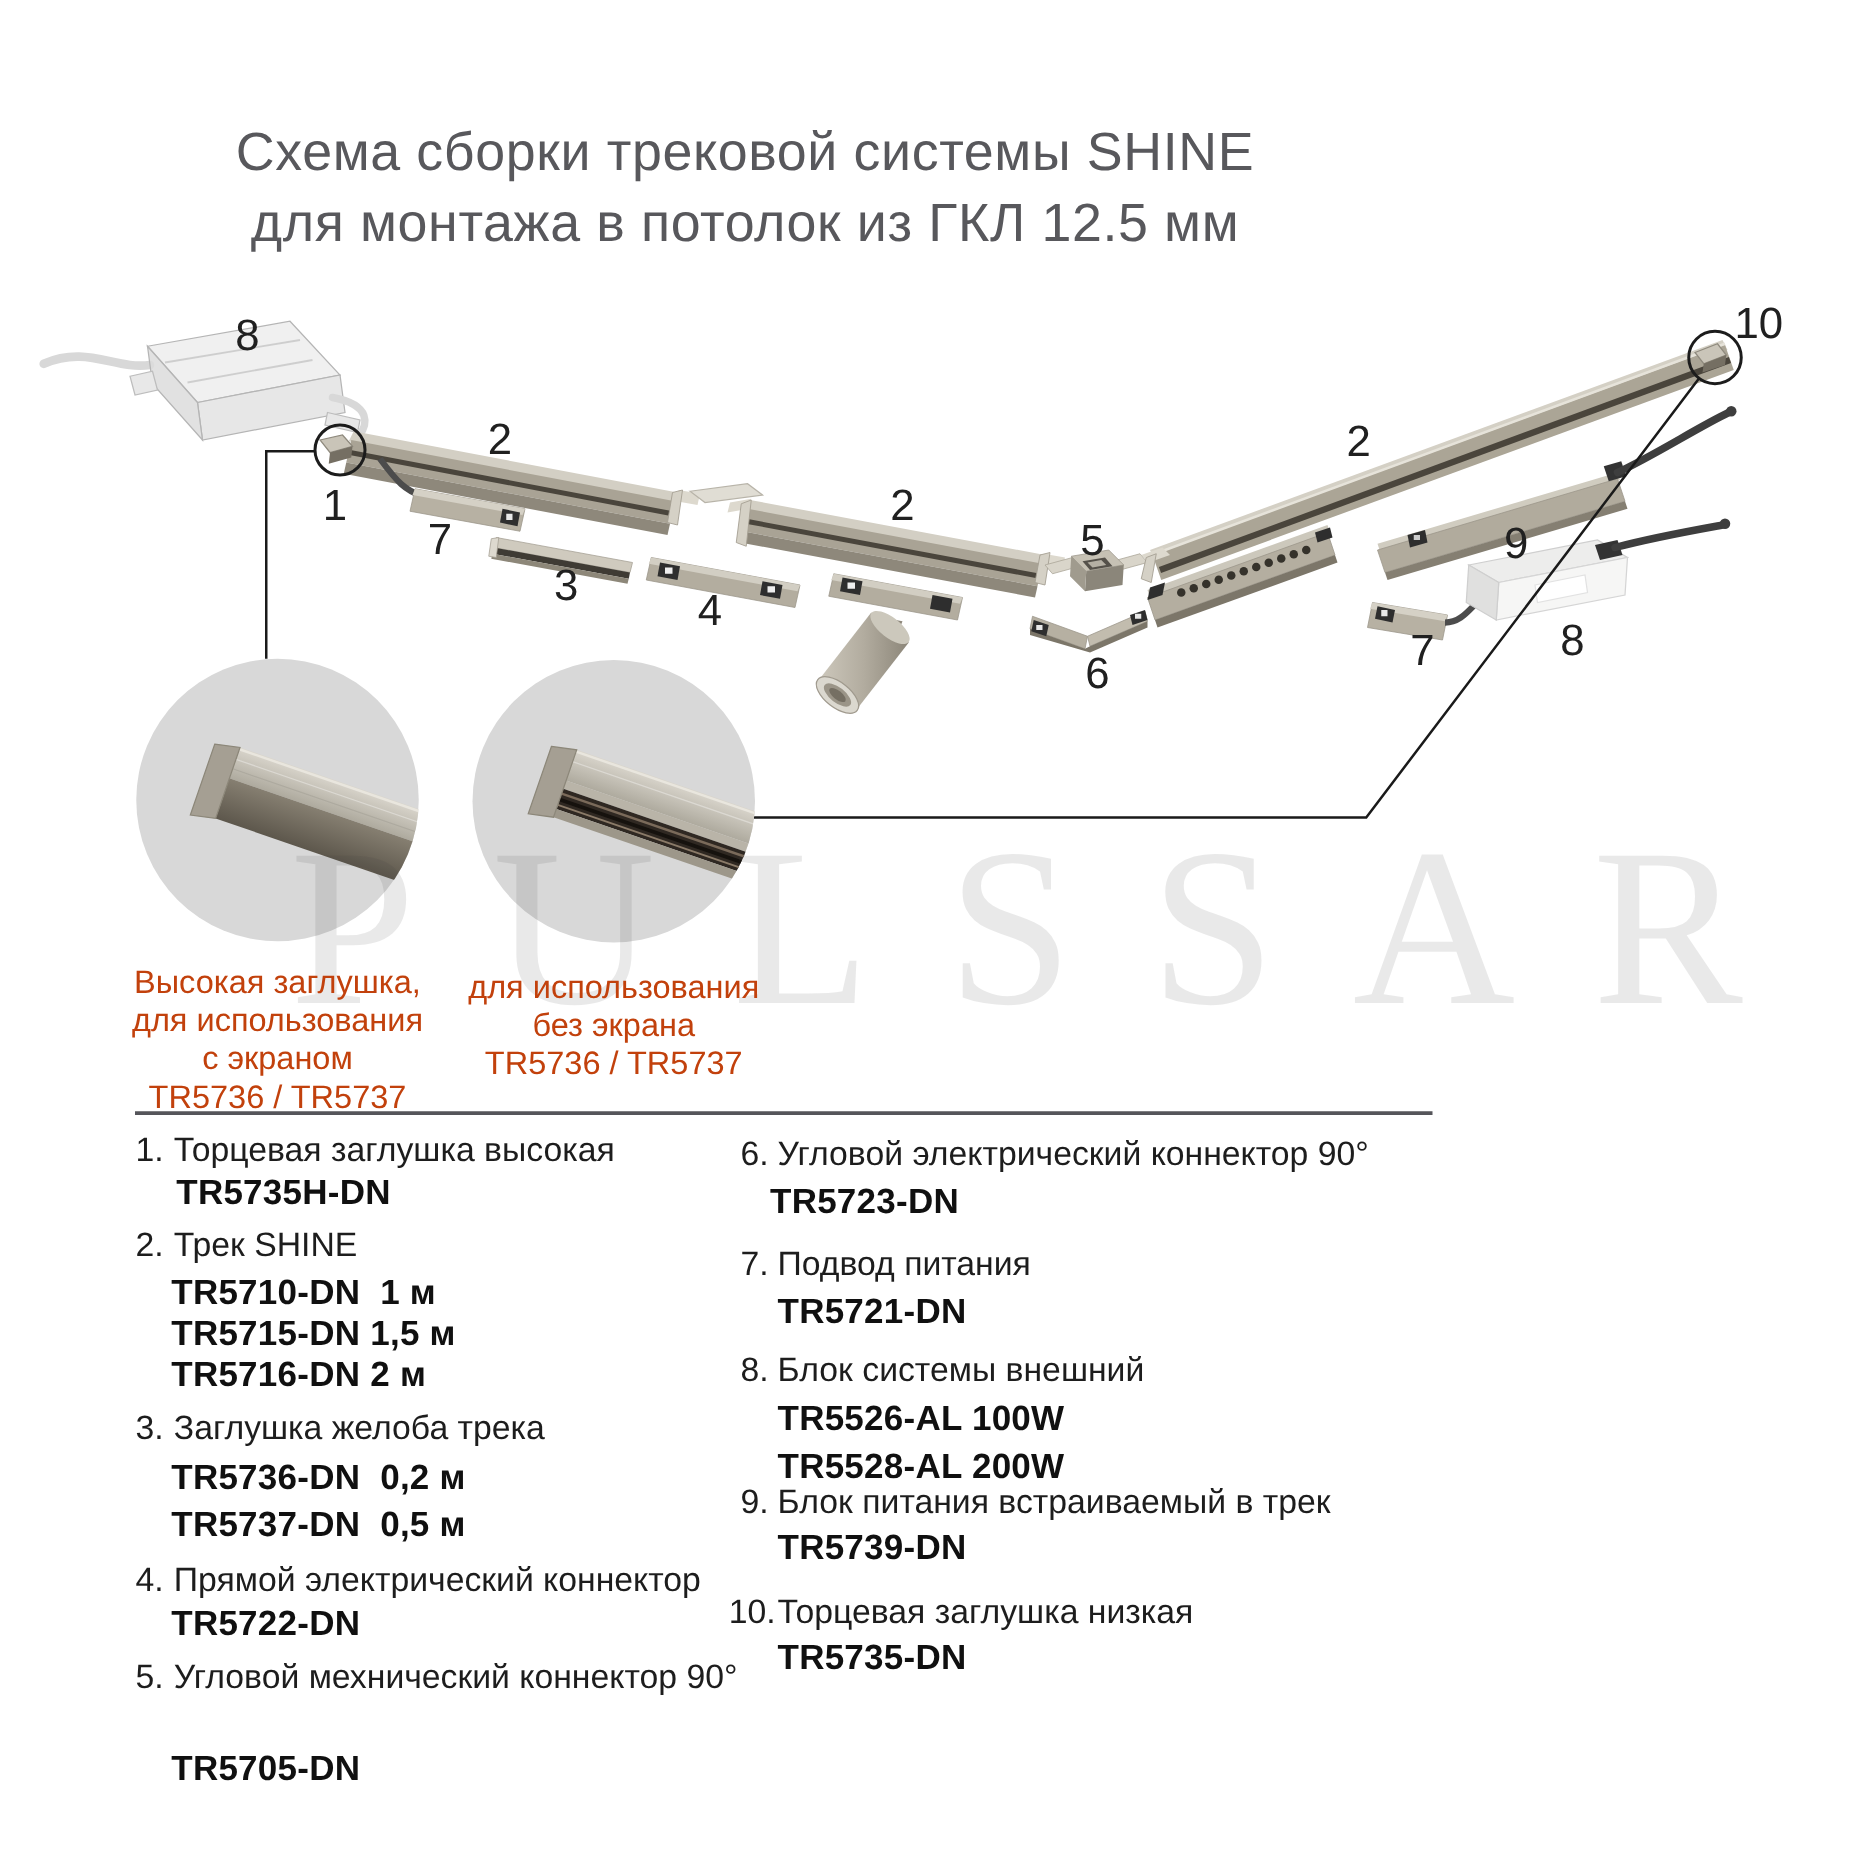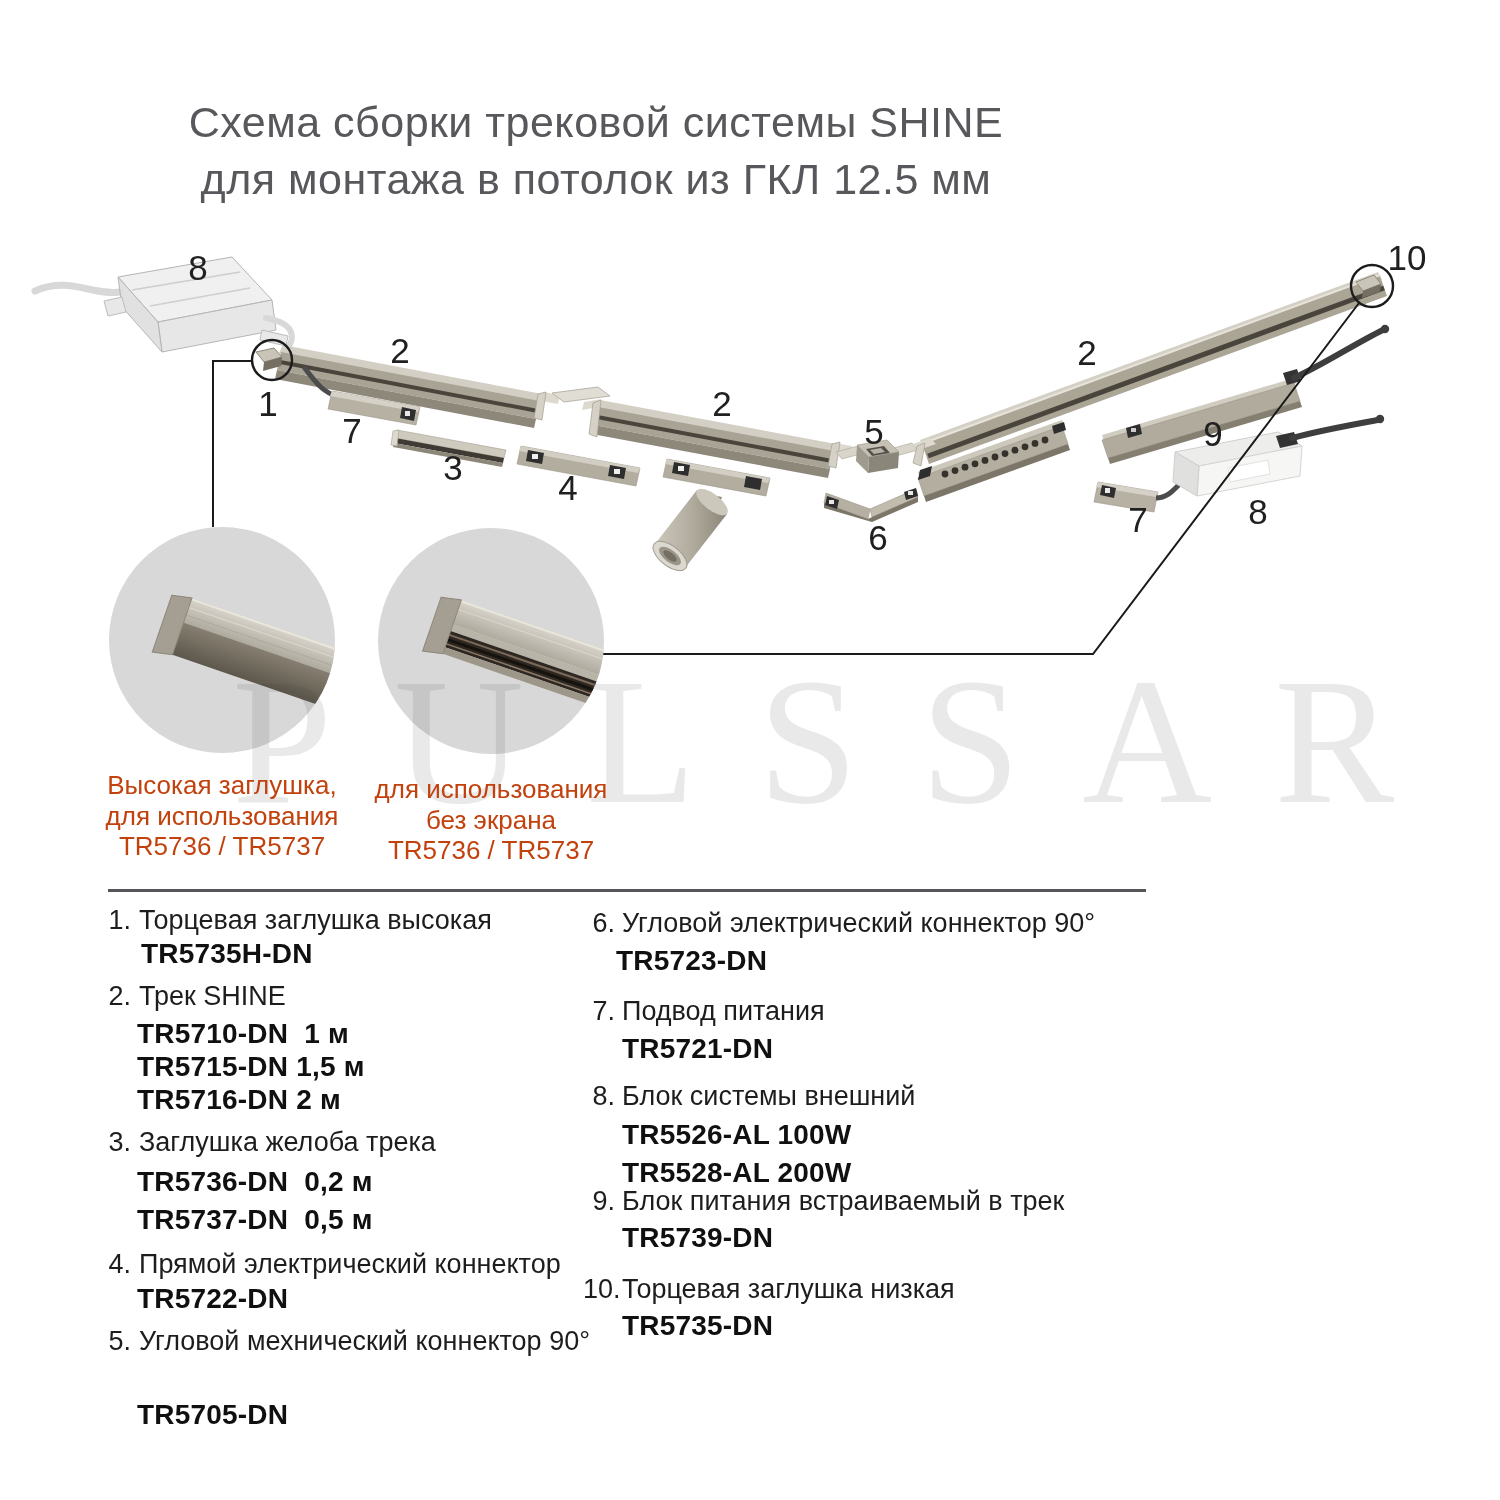--- a/index.html
+++ b/index.html
@@ -264,20 +264,21 @@
     <text x="1407" y="270">10</text>
     <text x="1213" y="446">9</text>
     <text x="1138" y="532">7</text>
     <text x="1258" y="524">8</text>
   </g>
 </svg>
 
 <div class="caption" style="left:52px;top:770px">
   <div>Высокая заглушка,</div>
   <div>для использования</div>
+  <div>с экраном</div>
   <div>TR5736 / TR5737</div>
 </div>
 <div class="caption" style="left:321px;top:774px">
   <div>для использования</div>
   <div>без экрана</div>
   <div>TR5736 / TR5737</div>
 </div>
 
 <div class="divider"></div>
 

